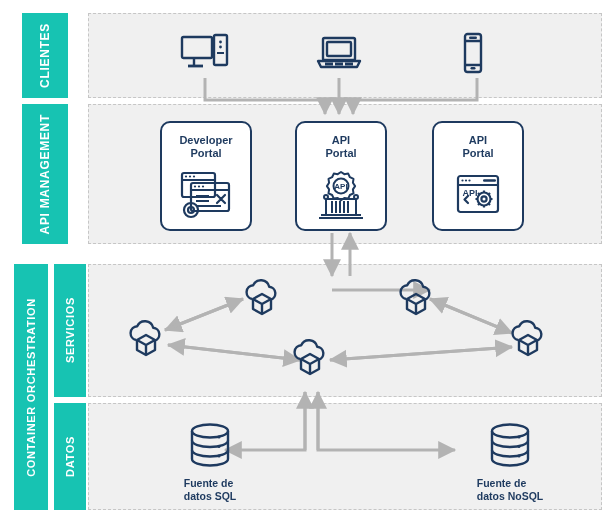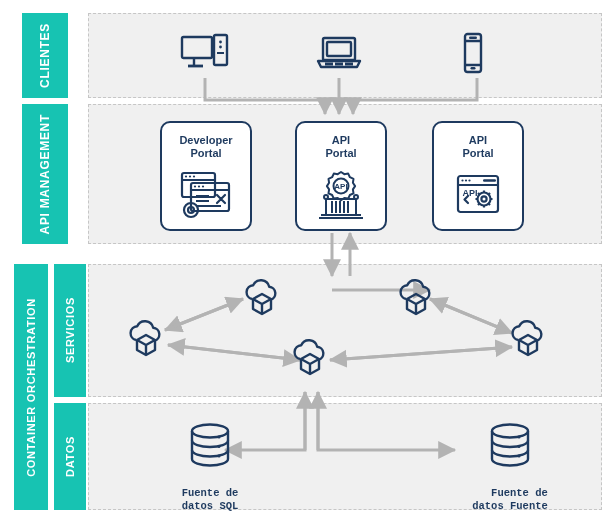--- a/index.html
+++ b/index.html
@@ -55,22 +55,22 @@
   #cloud-a{left:124px;top:320px;}
   #cloud-b{left:240px;top:279px;}
   #cloud-c{left:394px;top:279px;}
   #cloud-d{left:506px;top:320px;}
   #cloud-e{left:288px;top:339px;}
 
   .dbwrap{position:absolute;display:flex;flex-direction:column;align-items:center;}
   #db-sql{left:150px;top:421px;width:120px;}
   #db-nosql{left:450px;top:421px;width:120px;}
   .dbwrap .dblabel{
-    color:#1e3a5f;font-weight:bold;font-size:10.5px;line-height:13px;text-align:right;
-    margin-top:16px;font-family:Liberation Mono, monospace;
+    color:#1e3a5f;font-weight:bold;font-size:10.5px;line-height:13px;text-align:left;
+    margin-top:6px;font-family:Liberation Sans, sans-serif;
   }
 
   
   #wires{position:absolute;left:0;top:0;width:616px;height:524px;pointer-events:none;}
 </style>
 </head>
 <body>
 
 <div id="root">
 
@@ -321,17 +321,17 @@
         <path d="M8,19.5 a18,6.5 0 0 0 36,0 M8,29 a18,6.5 0 0 0 36,0"></path>
       </g>
       <g fill="#1e3a5f">
         <circle cx="35" cy="16" r="1.5"></circle>
           <circle cx="35" cy="25.5" r="1.5"></circle>
           <circle cx="35" cy="35" r="1.5"></circle>
       </g>
     </svg>
     <div class="dblabel">
       <span>Fuente de</span><br>
-      <span>datos Fuente</span>
+      <span>datos NoSQL</span>
     </div>
   </div>
 
 </div>
 
 </body></html>

